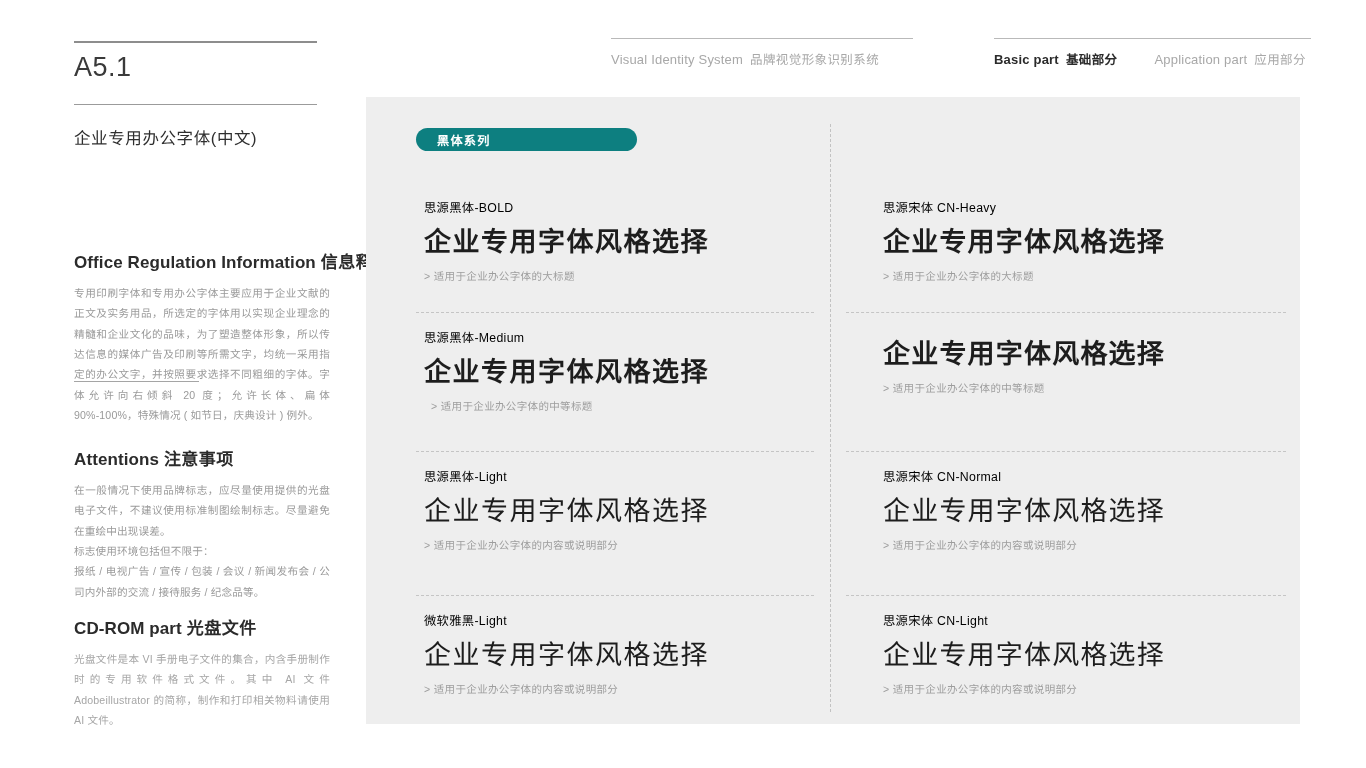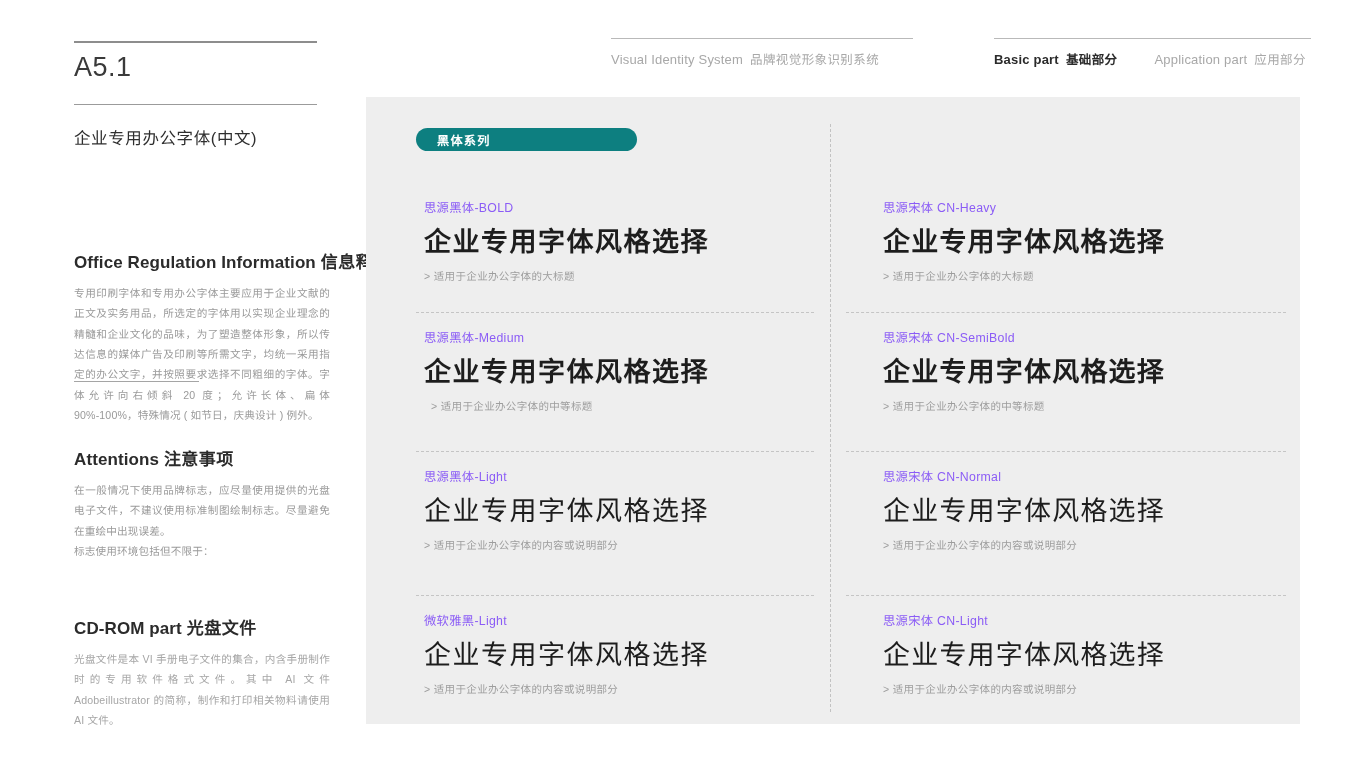--- a/index.html
+++ b/index.html
@@ -195,21 +195,21 @@
   .spec-left  { left: 424px; }
   .spec-right { left: 883px; }
 
   .spec-row-1 { top: 198px; }
   .spec-row-2 { top: 328px; }
   .spec-row-3 { top: 467px; }
   .spec-row-4 { top: 611px; }
 
   .spec-name {
     font-size: 12.3px;
-    color: #8b5cf6;
+    color: #000000;
     letter-spacing: 0.3px;
     white-space: nowrap;
   }
   .spec-sample {
     margin-top: 11px;
     font-size: 27px;
     color: #1d1d1d;
     letter-spacing: 1.5px;
     white-space: nowrap;
     line-height: 1.18;
@@ -292,20 +292,21 @@
     <div class="block-divider"></div>
 
     <div class="block block-attentions">
       <div class="block-heading">
         <span>Attentions</span>
         <span class="cn">注意事项</span>
       </div>
       <div class="block-body">
         <p>在一般情况下使用品牌标志，应尽量使用提供的光盘电子文件，不建议使用标准制图绘制标志。尽量避免在重绘中出现误差。</p>
         <p>标志使用环境包括但不限于：</p>
+        <p>报纸 / 电视广告 / 宣传 / 包装 / 会议 / 新闻发布会 / 公司内外部的交流 / 接待服务 / 纪念品等。</p>
       </div>
     </div>
 
     <div class="block block-cdrom">
       <div class="block-heading">
         <span>CD-ROM part</span>
         <span class="cn">光盘文件</span>
       </div>
       <div class="block-body">
         <p>光盘文件是本 VI 手册电子文件的集合，内含手册制作时的专用软件格式文件。其中 AI 文件 Adobeillustrator 的简称，制作和打印相关物料请使用 AI 文件。</p>
@@ -353,21 +354,20 @@
     <div class="spec-caption">&gt; 适用于企业办公字体的内容或说明部分</div>
   </div>
 
   <div class="specimen spec-right spec-row-1 serif w-heavy">
     <div class="spec-name">思源宋体 CN-Heavy</div>
     <div class="spec-sample">企业专用字体风格选择</div>
     <div class="spec-caption">&gt; 适用于企业办公字体的大标题</div>
   </div>
 
   <div class="specimen spec-right spec-row-2 serif w-medium">
-    <div class="spec-name">思源宋体 CN-SemiBold</div>
     <div class="spec-sample">企业专用字体风格选择</div>
     <div class="spec-caption">&gt; 适用于企业办公字体的中等标题</div>
   </div>
 
   <div class="specimen spec-right spec-row-3 serif w-normal">
     <div class="spec-name">思源宋体 CN-Normal</div>
     <div class="spec-sample">企业专用字体风格选择</div>
     <div class="spec-caption">&gt; 适用于企业办公字体的内容或说明部分</div>
   </div>
 

